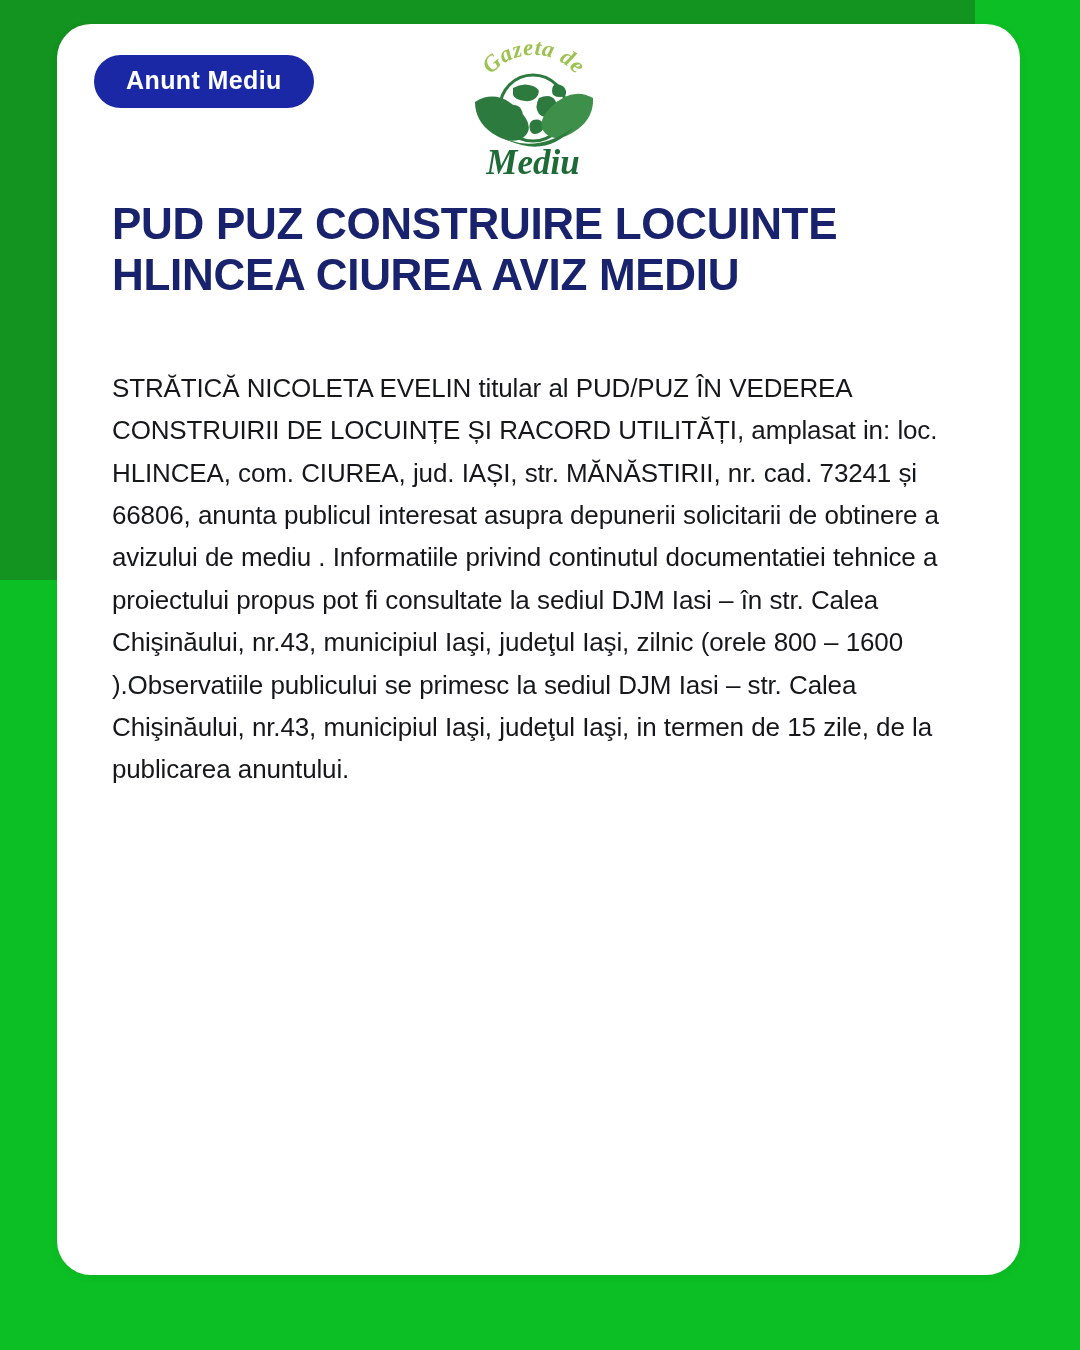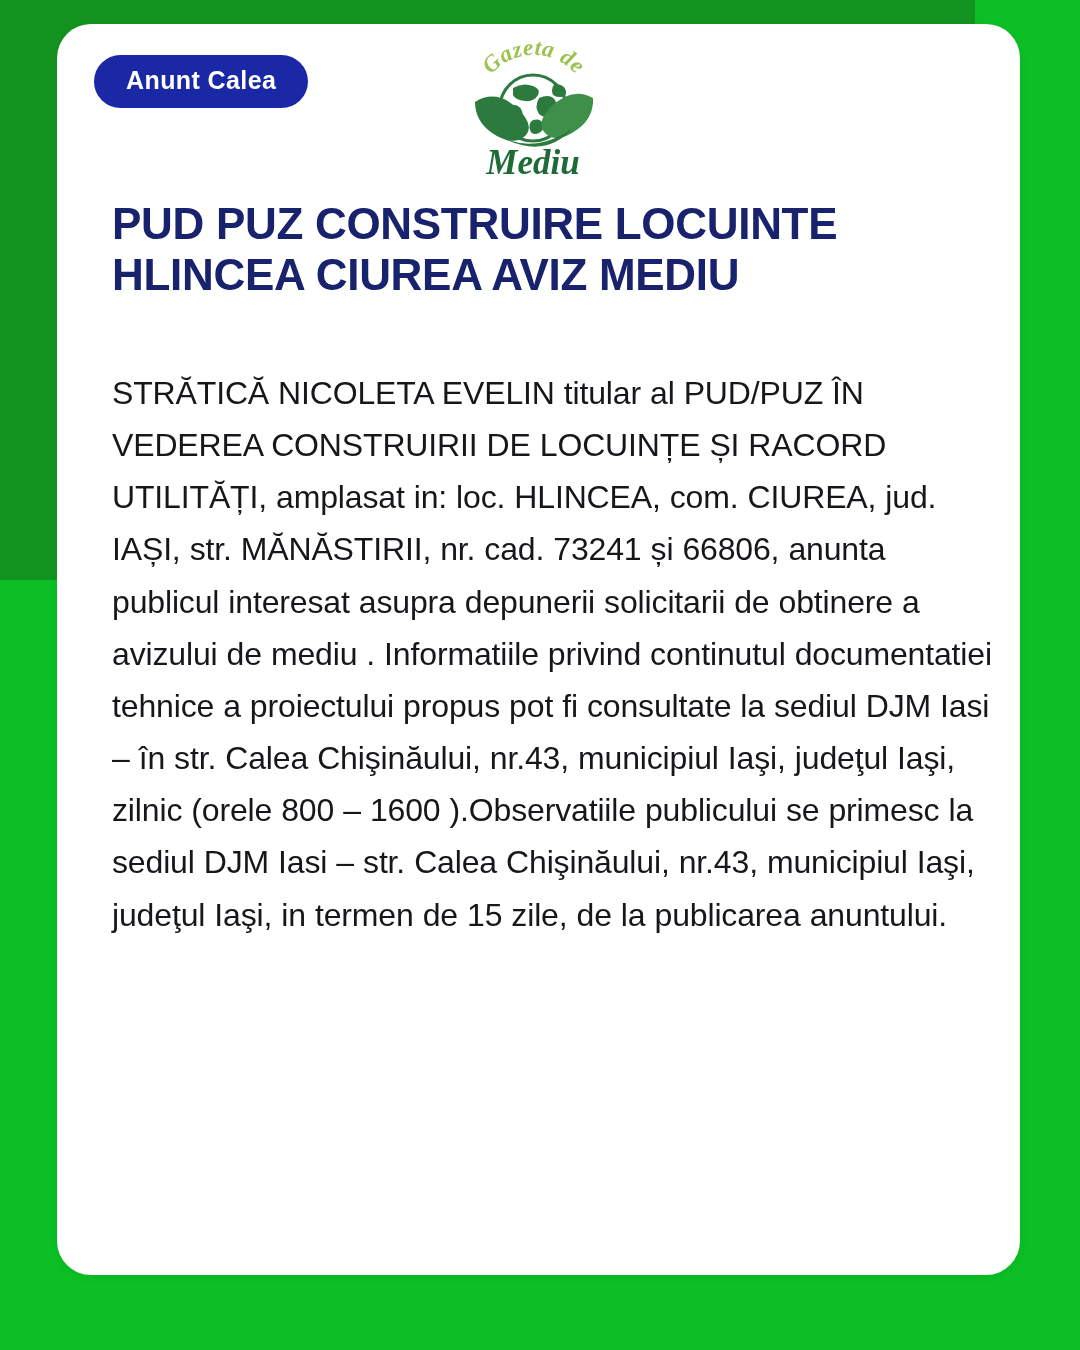--- a/index.html
+++ b/index.html
@@ -85,40 +85,40 @@
     font-weight: 800;
     line-height: 1.17;
     letter-spacing: -0.3px;
     text-transform: uppercase;
   }
 
   
   .body-text {
     margin: 66px 24px 0 55px;
     color: #15171a;
-    font-size: 32px;
+    font-size: 26px;
     line-height: 1.63;
     font-weight: 400;
     letter-spacing: -0.15px;
     text-align: left;
     word-spacing: 0.3px;
   }
 </style>
 </head>
 <body>
 
 <div class="bg-root">
   <div class="bg-dark-block"></div>
 </div>
 
 <div class="card">
 
   <div class="card-header">
 
-    <div class="badge">Anunt Calea</div>
+    <div class="badge">Anunt Mediu</div>
 
     <div class="logo">
       <svg viewBox="0 0 145 145" xmlns="http://www.w3.org/2000/svg" aria-hidden="true">
         <defs>
           <path id="arcTop" d="M 20 62 A 53 50 0 0 1 125 62" fill="none"></path>
         </defs>
 
         <text font-family="Liberation Serif, serif" font-size="23" font-style="italic" font-weight="700" fill="#9cc24f" letter-spacing="0.5">
           <textPath href="#arcTop" startOffset="50%" text-anchor="middle">Gazeta de</textPath>
         </text>

